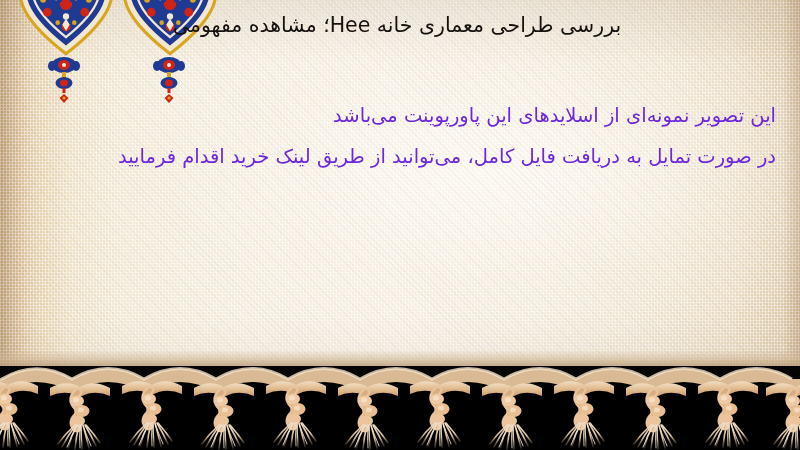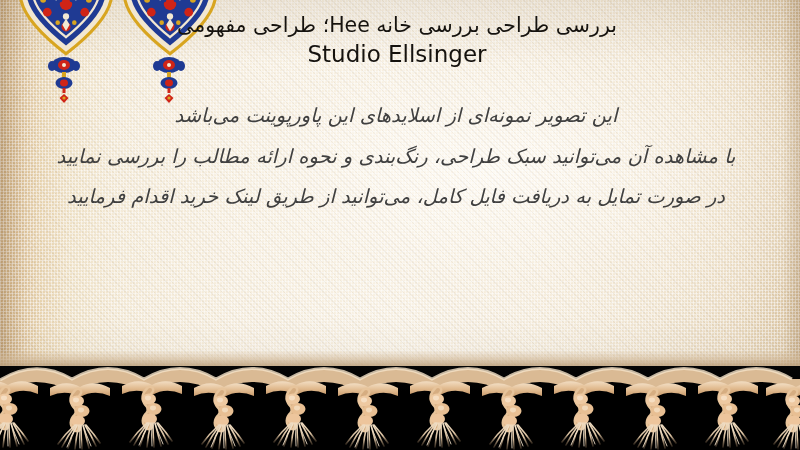--- a/index.html
+++ b/index.html
@@ -115,23 +115,21 @@
     font-size: 23px;
     font-weight: 400;
     direction: ltr;
     margin-top: 1px;
   }
   .body-block {
     position: absolute;
     top: 106px;
     right: 24px;
     width: 760px;
-    text-align: center;
-    color: #404040;
-    font-style: italic;
+    color: #6d28d9;
   }
   .body-line {
     font-size: 19.5px;
     line-height: 1.00;
     margin-bottom: 21px;
     white-space: nowrap;
   }
   .body-line:last-child { margin-bottom: 7px; }
 
   
@@ -359,24 +357,22 @@
     <g>
         <use href="#tassel" x="728" y="34"></use>
       </g>
     <g>
         <use href="#tassel" x="796" y="36"></use>
       </g>
   </svg>
 
   <div class="text-layer">
     <div class="title-block">
-      <div class="title-line-1">بررسی طراحی بررسی خانه Hee؛ طراحی مفهومی</div>
-      <div class="title-line-2">Studio Ellsinger</div>
+      <div class="title-line-1">بررسی طراحی معماری خانه Hee؛ مشاهده مفهومی</div>
     </div>
 
     <div class="body-block">
       <div class="body-line">این تصویر نمونه‌ای از اسلایدهای این پاورپوینت می‌باشد</div>
-      <div class="body-line">با مشاهده آن می‌توانید سبک طراحی، رنگ‌بندی و نحوه ارائه مطالب را بررسی نمایید</div>
       <div class="body-line">در صورت تمایل به دریافت فایل کامل، می‌توانید از طریق لینک خرید اقدام فرمایید</div>
     </div>
   </div>
 
 </div>
 
 </body></html>

